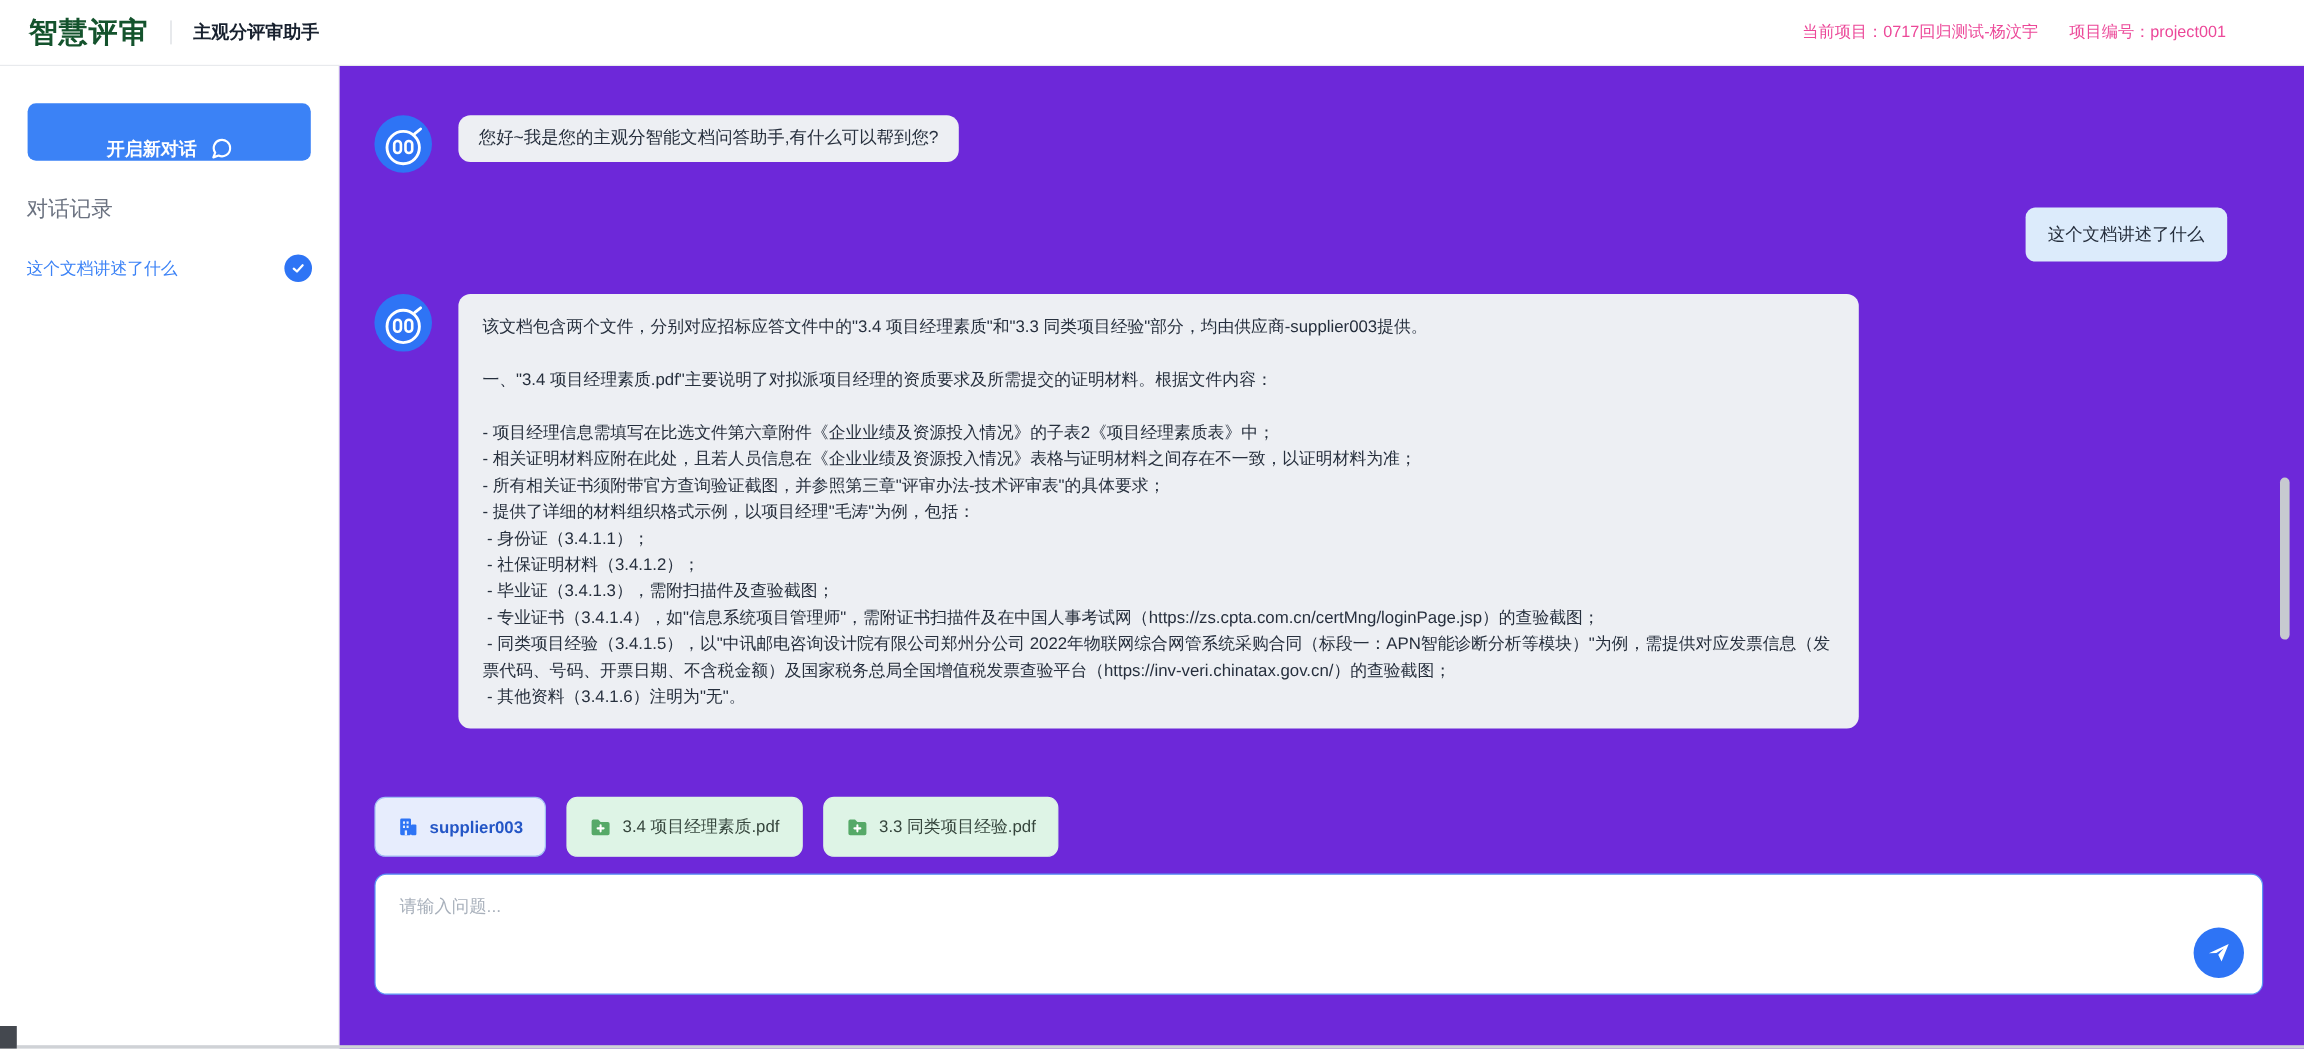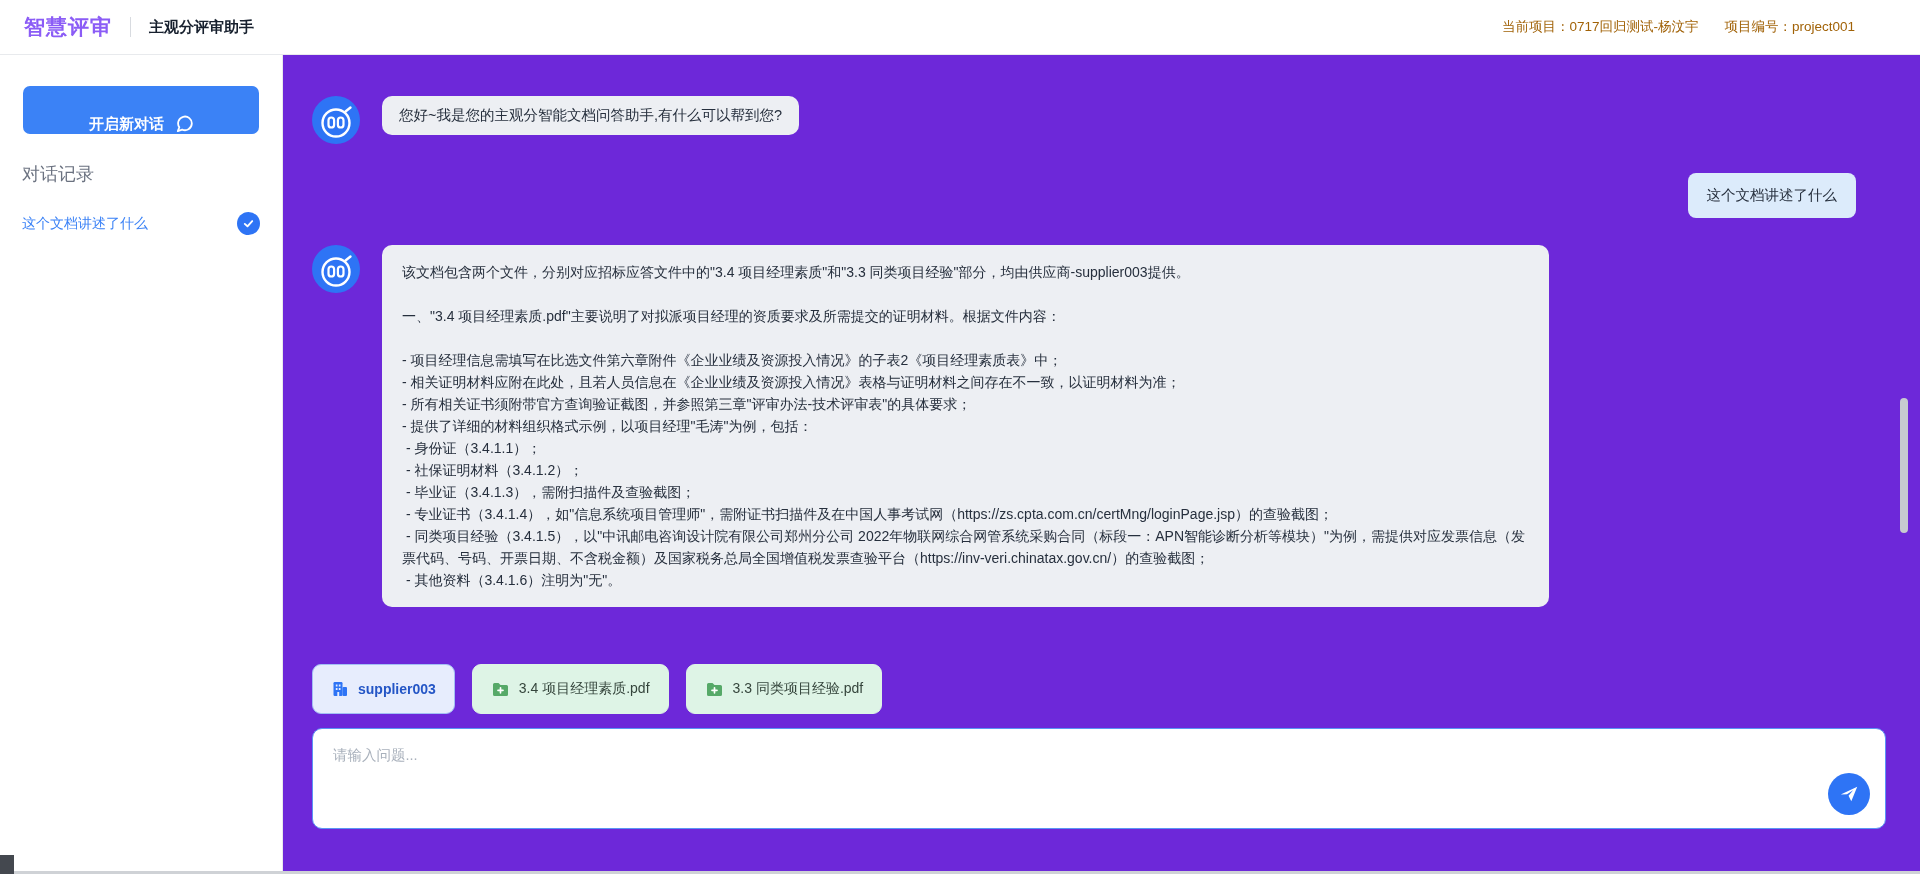--- a/index.html
+++ b/index.html
@@ -3,25 +3,25 @@
 <meta charset="utf-8">
 <style>
   * { margin:0; padding:0; box-sizing:border-box; }
   html,body { width:1920px; height:874px; overflow:hidden; background:#ffffff;
     font-family:"Liberation Sans","DejaVu Sans",sans-serif; color:#1f2937; }
   .page { position:relative; width:1920px; height:874px; }
 
   
   .header { height:55px; display:flex; align-items:center; padding:0 65px 0 24px;
     border-bottom:1px solid #e8eaed; background:#fff; }
-  .brand { font-size:21px; font-weight:700; color:#8b5cf6; letter-spacing:1px; }
+  .brand { font-size:24px; font-weight:700; color:#14532d; letter-spacing:1px; }
   .hdr-divider { width:1px; height:20px; background:#d8dbe0; margin:0 18px; }
   .hdr-subtitle { font-size:15px; font-weight:600; color:#17202e; }
   .hdr-right { margin-left:auto; display:flex; align-items:center; gap:26px;
-    font-size:13.5px; color:#a16207; }
+    font-size:13.5px; color:#ec4899; }
 
   
   .app-body { display:flex; height:819px; }
   .sidebar { width:283px; border-right:1px solid #e8eaed; background:#fff;
     padding-top:31px; flex-shrink:0; position:relative; }
   .new-chat-btn { display:flex; align-items:flex-end; justify-content:center; gap:10px;
     width:236px; height:48px; margin:0 auto; background:#3b82f6; color:#fff;
     font-size:15px; font-weight:600; border:none; border-radius:7px; cursor:pointer; }
   .side-label { margin:28px 0 0 22px; font-size:18px; color:#6b7280; }
   .side-item { margin:26px 22px 0 22px; display:flex; align-items:center; justify-content:space-between; cursor:pointer; }

